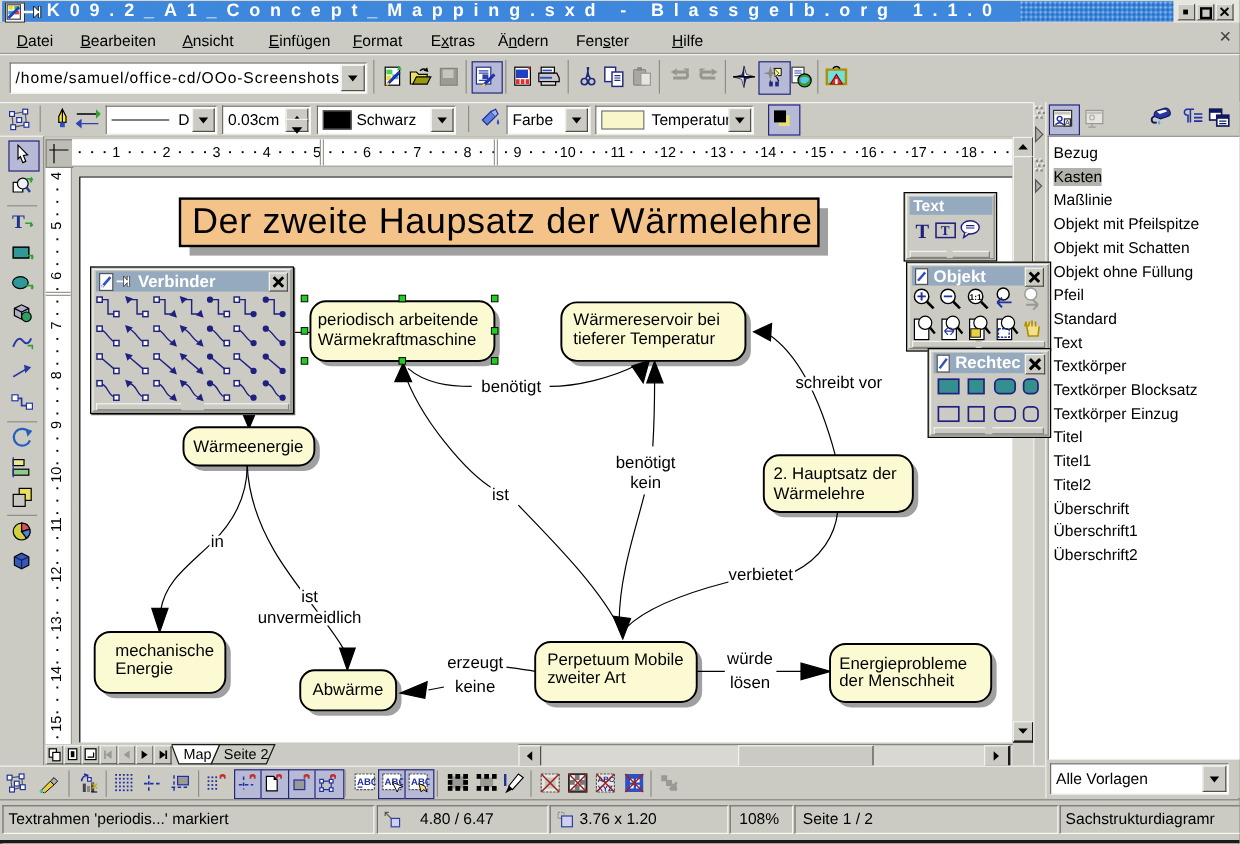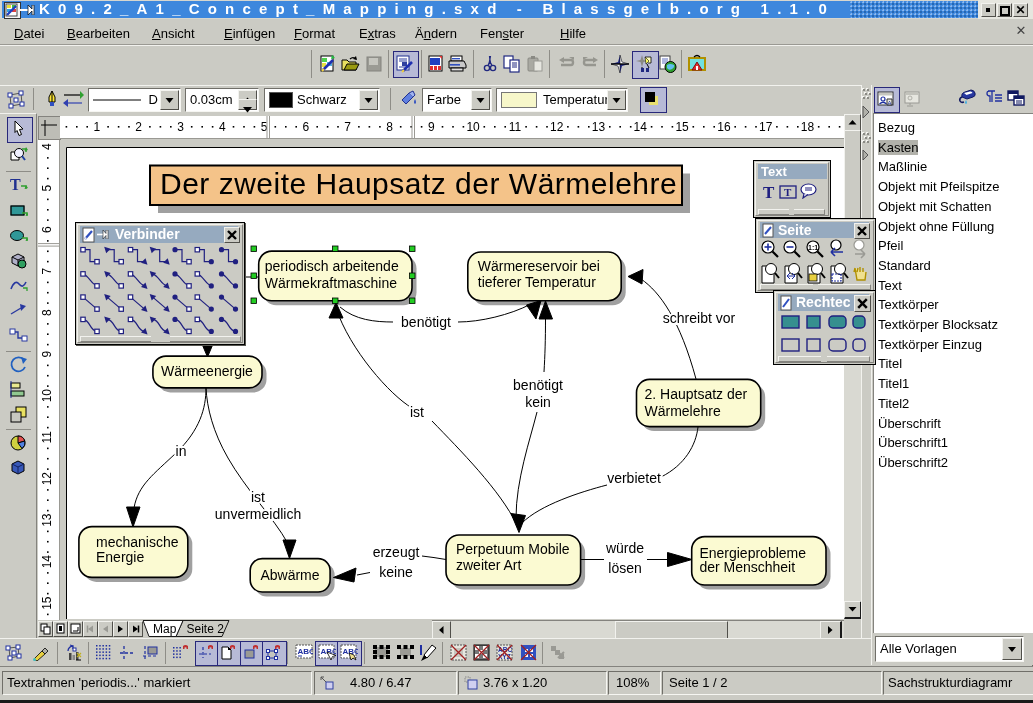--- a/index.html
+++ b/index.html
@@ -50,20 +50,26 @@
 <span style="position:absolute;left:212px;"><u>E</u>infügen</span>
 <span style="position:absolute;left:282px;"><u>F</u>ormat</span>
 <span style="position:absolute;left:347px;">E<u>x</u>tras</span>
 <span style="position:absolute;left:403px;">Ä<u>n</u>dern</span>
 <span style="position:absolute;left:468px;">Fen<u>s</u>ter</span>
 <span style="position:absolute;left:548px;"><u>H</u>ilfe</span>
 </div>
 <div class="abs" style="left:1014px;top:24px;width:14px;height:14px;color:#444;font-size:13px;text-align:center;line-height:14px;">✕</div>
 
 <div class="abs" style="left:0;top:45px;width:1033px;height:39px;background:#cbcbc4;border-top:1px solid #f2f2ee;border-bottom:1px solid #84837e;"></div>
+<div class="abs sunken white" style="left:8px;top:52px;width:296px;height:24px;">
+  <div style="font-size:13px;letter-spacing:0.75px;margin:4px 0 0 4px;white-space:nowrap;">/home/samuel/office-cd/OOo-Screenshots</div>
+  <div class="abs btn" style="right:1px;top:1px;width:18px;height:20px;"><svg width="18" height="20">
+          <path d="M5 8 L13 8 L9 13 Z" fill="#000"></path>
+        </svg></div>
+</div>
 <div id="fbicons">
 <div class="abs sep" style="left:311px;top:50px;height:28px;"></div>
 <svg class="abs" style="left:318px;top:54px;" width="20" height="20" viewBox="0 0 20 20">
         <rect x="3" y="2" width="12" height="15" fill="#fff" stroke="#000"></rect>
         <rect x="4" y="4" width="5" height="4" fill="#50d050"></rect>
         <rect x="9" y="8" width="5" height="4" fill="#50b0e0"></rect>
         <rect x="4" y="9" width="4" height="4" fill="#e8e040"></rect>
         <path d="M14 1 L17 4 L13 5 Z" fill="#20c040"></path>
         <line x1="5" y1="16" x2="15" y2="6" stroke="#2030b0" stroke-width="2.6"></line>
         <line x1="4" y1="17" x2="6" y2="15" stroke="#f0d040" stroke-width="2"></line>
@@ -824,21 +830,21 @@
  <div class="abs" style="left:40px;top:48px;width:30px;height:4px;border-top:1px solid #f2f2ee;border-right:1px solid #84837e;border-bottom:1px solid #84837e;"></div>
 </div>
 
 <div class="abs" style="left:755px;top:218px;width:119px;height:73px;background:#cbcbc4;border:1px solid #000;">
  <div class="abs" style="left:1px;top:1px;width:115px;height:69px;border-top:1px solid #f2f2ee;border-left:1px solid #f2f2ee;border-right:1px solid #84837e;border-bottom:1px solid #84837e;"></div>
  <div class="abs" style="left:4px;top:3px;width:109px;height:16px;background:#96aabf;"></div>
  <svg class="abs" style="left:6px;top:4px;" width="14" height="15" viewBox="0 0 14 15">
           <rect x="1" y="1" width="10" height="13" fill="#fff" stroke="#555"></rect>
           <line x1="3" y1="11" x2="9" y2="4" stroke="#3050c0" stroke-width="2"></line>
         </svg>
- <div class="abs" style="left:22px;top:3px;width:70px;height:16px;color:#fff;font-weight:bold;font-size:14px;line-height:16px;">Seite</div>
+ <div class="abs" style="left:22px;top:3px;width:70px;height:16px;color:#fff;font-weight:bold;font-size:14px;line-height:16px;">Objekt</div>
  <div class="abs btn" style="left:98px;top:4px;width:14px;height:14px;"><svg width="14" height="14" viewBox="0 0 14 14">
             <path d="M3 3 L11 11 M11 3 L3 11" stroke="#000" stroke-width="2.4"></path>
           </svg></div>
 
  <svg class="abs" style="left:3px;top:19px;" width="113" height="49" viewBox="0 0 113 49">
   <g fill="none" stroke="#000" stroke-width="1.2">
    <circle cx="9" cy="9" r="6" fill="#fff"></circle>
             <line x1="13.5" y1="13.5" x2="19" y2="19" stroke-width="2.2"></line>
    <circle cx="31" cy="9" r="6" fill="#fff"></circle>
             <line x1="35.5" y1="13.5" x2="41" y2="19" stroke-width="2.2"></line>

